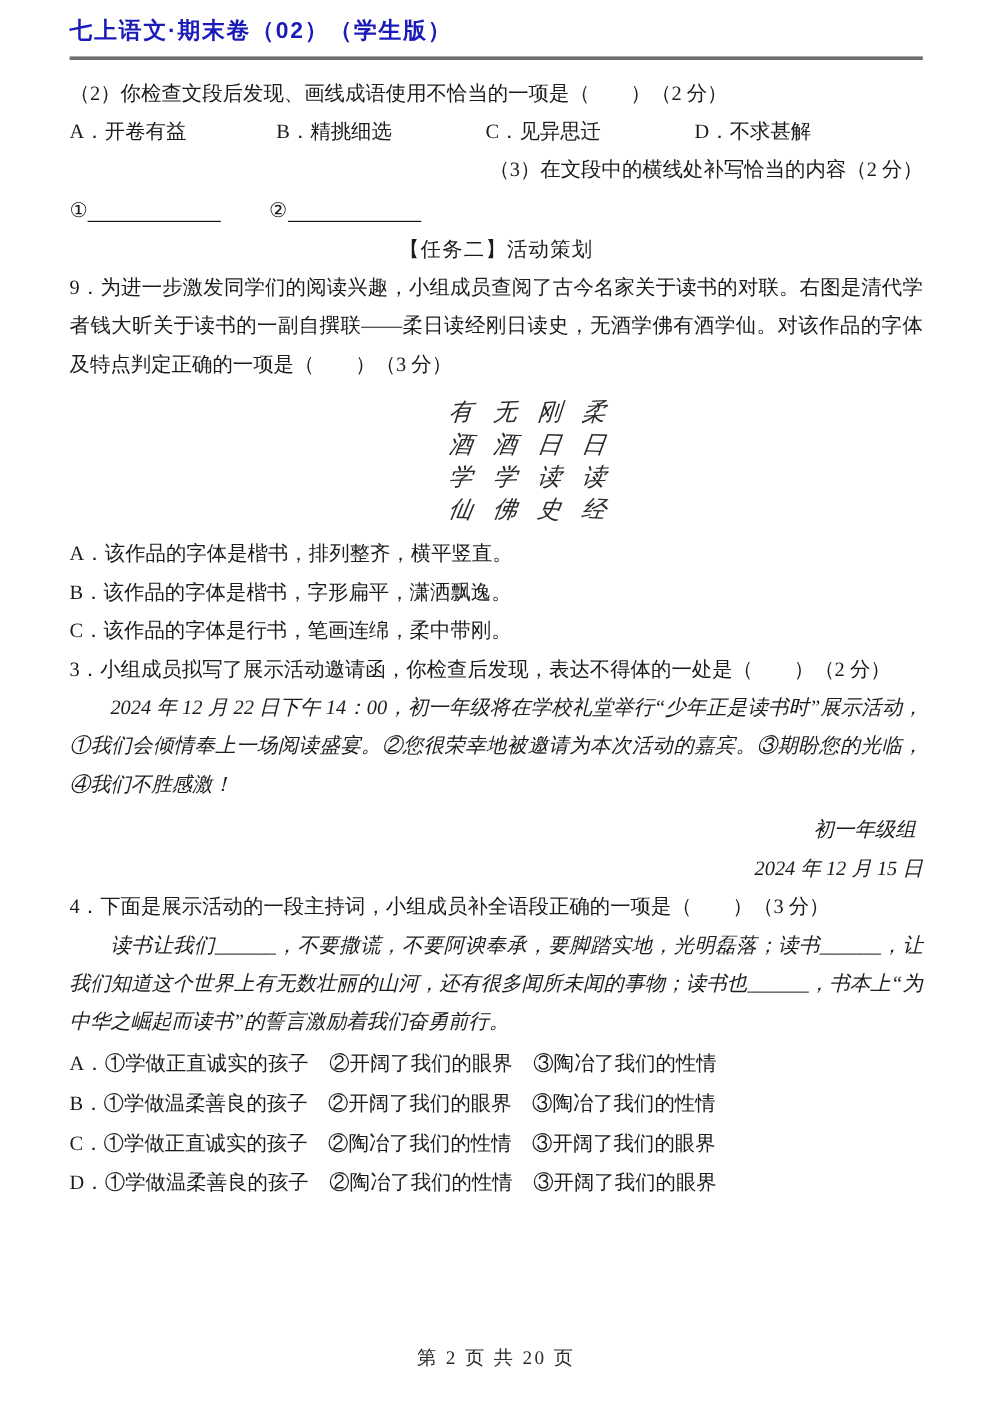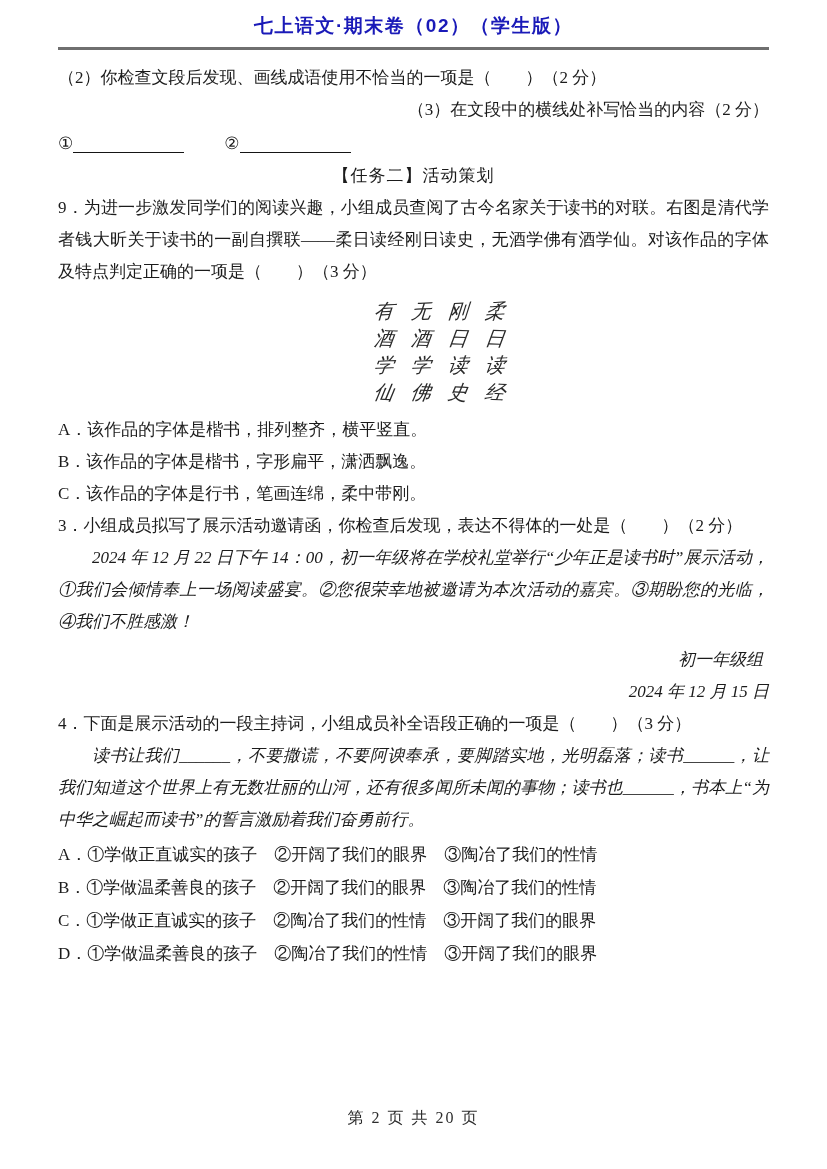--- a/index.html
+++ b/index.html
@@ -8,21 +8,21 @@
     --ink:#1b1b1b;
   }
   *{margin:0;padding:0;box-sizing:border-box;}
   html,body{background:#fff;}
   body{
     width:827px;height:1169px;position:relative;overflow:hidden;
     font-family:"Liberation Serif","DejaVu Serif",serif;
     color:var(--ink);font-size:17px;
   }
   .page{padding:0 58px;}
-  .hdr{padding-top:13px;text-align:center;}
+  .hdr{padding-top:13px;text-align:left;}
   .hdr .title{
     font-family:"Liberation Sans","DejaVu Sans",sans-serif;
     font-weight:700;color:var(--title-color);font-size:19px;letter-spacing:1.5px;
   }
   .divider{border-bottom:3px solid var(--divider);margin-top:8px;}
   .line{line-height:32px;text-align:right;}
   .just{text-align:justify;}
   .kai{font-style:italic;}
   .indent2{text-indent:2em;}
   .right{text-align:right;}
@@ -61,36 +61,42 @@
 
   .q2opt{line-height:32px;}
   .q3-stem{line-height:32px;}
   .letter-body{line-height:32px;}
   .sig{margin-top:6px;line-height:32px;padding-right:6px;}
   .dateline{line-height:32px;}
   .q4opt{line-height:33px;}
   .q4opts{margin-top:2px;}
 
   .footer{
-    position:absolute;left:0;right:0;bottom:40px;
+    position:absolute;left:0;right:0;bottom:26px;
     text-align:center;font-size:16px;color:#2c2c2c;letter-spacing:2px;
   }
 </style>
 </head>
 <body>
 
 <div class="page">
 
   <div class="hdr">
     <span class="title">七上语文·期末卷（02）（学生版）</span>
   </div>
   <div class="divider"></div>
 
   <div class="line just q1s2-stem">（2）你检查文段后发现、画线成语使用不恰当的一项是（　　）（2 分）</div>
 
+  <div class="optrow q1opts">
+    <span class="o">A．开卷有益</span>
+    <span class="o">B．精挑细选</span>
+    <span class="o">C．见异思迁</span>
+    <span class="o">D．不求甚解</span>
+  </div>
 
   <div class="line">（3）在文段中的横线处补写恰当的内容（2 分）</div>
 
   <div class="blankrow">
     <span>①</span><span class="blank-line"></span><span class="blank-gap"></span><span>②</span><span class="blank-line"></span>
   </div>
 
   <div class="task-heading">【任务二】活动策划</div>
 
   <div class="line just">9．为进一步激发同学们的阅读兴趣，小组成员查阅了古今名家关于读书的对联。右图是清代学者钱大昕关于读书的一副自撰联——柔日读经刚日读史，无酒学佛有酒学仙。对该作品的字体及特点判定正确的一项是（　　）（3 分）</div>

